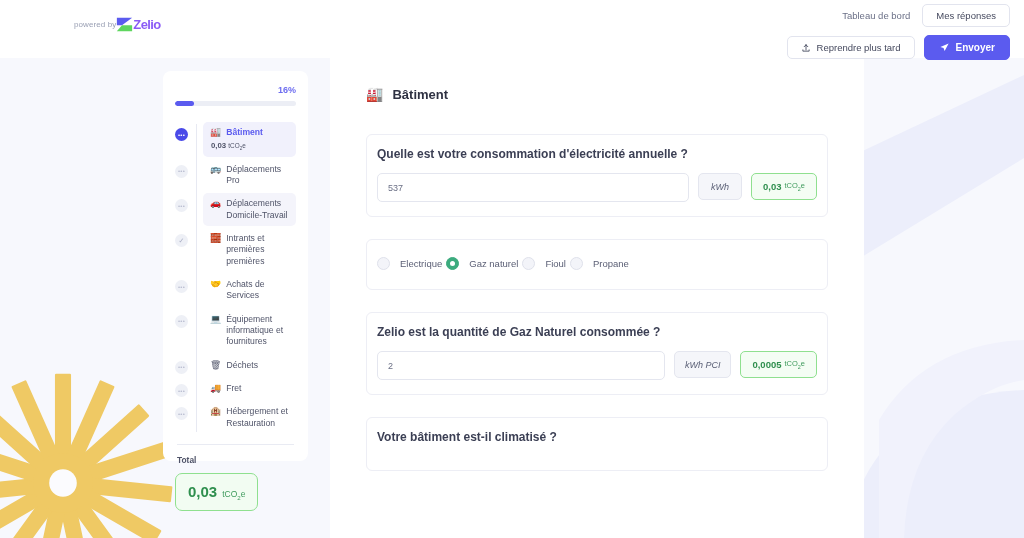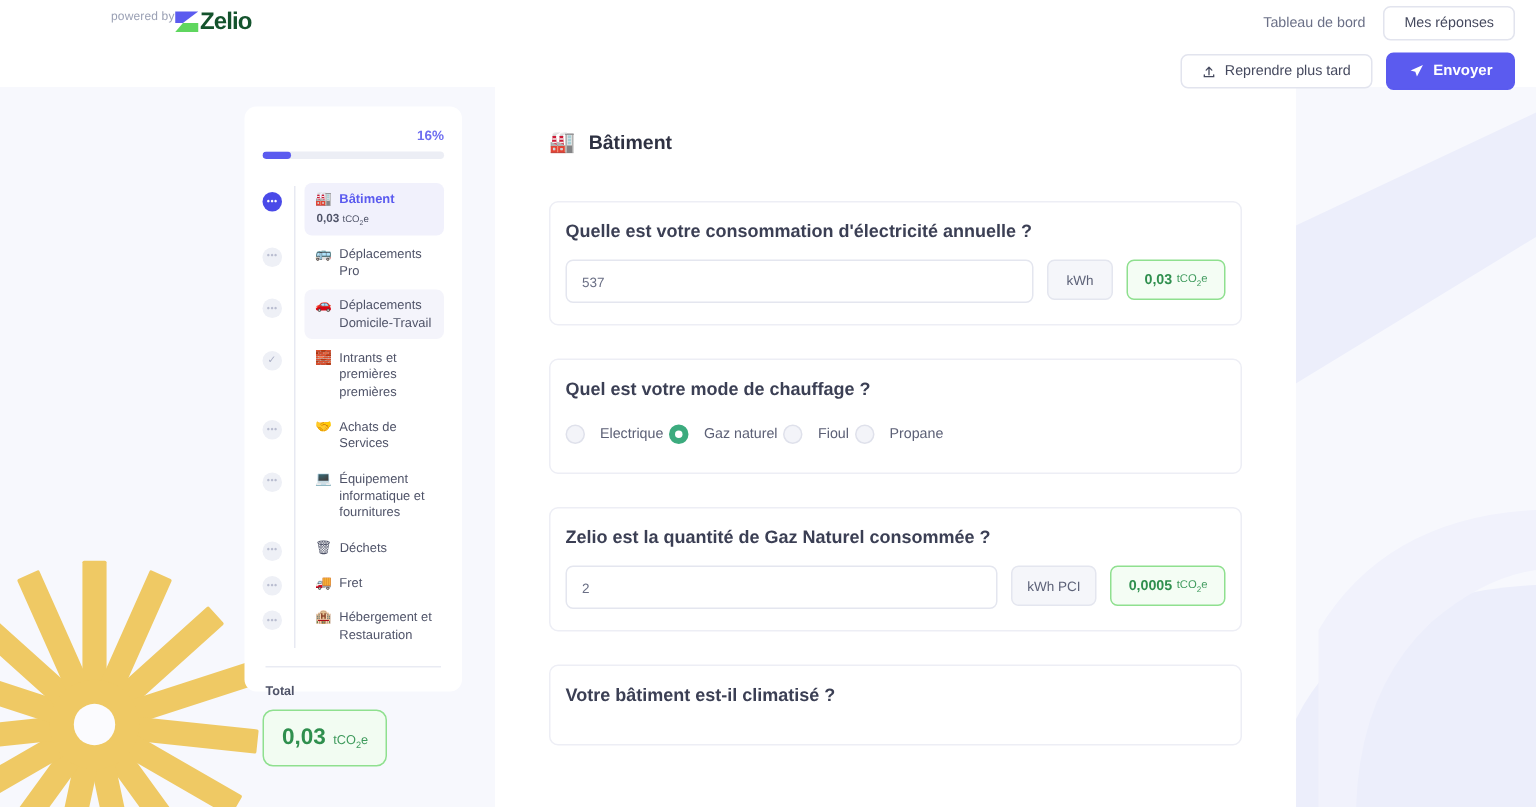--- a/index.html
+++ b/index.html
@@ -25,27 +25,27 @@
     background: #f7f8fd;
   }
   .swoosh-svg { position: absolute; right: 0; top: 40px; width: 230px; height: 500px; }
   .sun-svg { position: absolute; left: -52px; bottom: -60px; width: 230px; height: 230px; }
 
   
   .header {
     position: absolute; left: 0; top: 0; width: 1024px; height: 58px;
     background: #ffffff; z-index: 6;
   }
-  .brand { position: absolute; left: 74px; top: 6px; display: flex; gap: 0; }
+  .brand { position: absolute; left: 74px; top: 16px; display: flex; align-items: center; gap: 0; }
   .powered {
     font-size: 8px; color: #9aa0b4; letter-spacing: .1px;
   }
   .logo-mark { width: 17px; height: 17px; display: block; }
   .logo-word {
-    font-size: 16px; font-weight: bold; color: #14532d; letter-spacing: -0.6px;
+    font-size: 13px; font-weight: bold; color: #8b5cf6; letter-spacing: -0.6px;
   }
 
   .hdr-right { position: absolute; right: 14px; top: 4px; text-align: right; }
   .hdr-row1 { display: flex; align-items: center; justify-content: flex-end; gap: 10px; }
   .hdr-row2 { display: flex; align-items: center; justify-content: flex-end; gap: 9px; margin-top: 8px; }
 
   .link-plain {
     font-size: 9.5px; color: #6b7087; padding: 3px 2px; cursor: pointer;
     white-space: nowrap;
   }
@@ -154,20 +154,21 @@
     flex: 1; height: 29px; border: 1px solid #e4e6ef; border-radius: 5px;
     background: #ffffff; font-size: 9px; color: #6a6f85;
     padding: 0 10px; font-family: "Liberation Sans", sans-serif;
     display: flex; align-items: center;
   }
   .unit-box {
     min-width: 44px; height: 27px; border: 1px solid #e4e6ef; border-radius: 5px;
     background: #f5f6fa; font-size: 9px; color: #5d6278;
     display: flex; align-items: center; justify-content: center; padding: 0 10px;
     white-space: nowrap;
+    font-style: italic;
   }
   .co2-box {
     height: 27px; border: 1px solid #8fe08f; border-radius: 5px;
     background: #f4fdf4; display: flex; align-items: center; justify-content: center;
     padding: 0 11px; gap: 3px; white-space: nowrap;
   }
   .co2-val { font-size: 9.5px; font-weight: bold; color: #2f8f4e; }
   .co2-unit { font-size: 7.5px; color: #3e9a5c; }
 
   .radio-list { display: flex; flex-direction: row; gap: 4px; }
@@ -376,21 +377,20 @@
           <div class="q-row">
             <div class="txt-input">537</div>
             <div class="unit-box">kWh</div>
             <div class="co2-box">
               <span class="co2-val">0,03</span>
               <span class="co2-unit">tCO<sub>2</sub>e</span>
             </div>
           </div>
         </div>
         <div class="q-block boxed">
-          <div class="q-label">Quel est votre mode de chauffage ?</div>
           <div class="radio-list">
             <div class="radio-item">
               <span class="radio-dot"></span>
               <span class="radio-label">Electrique</span>
             </div>
             <div class="radio-item">
               <span class="radio-dot sel"></span>
               <span class="radio-label">Gaz naturel</span>
             </div>
             <div class="radio-item">

